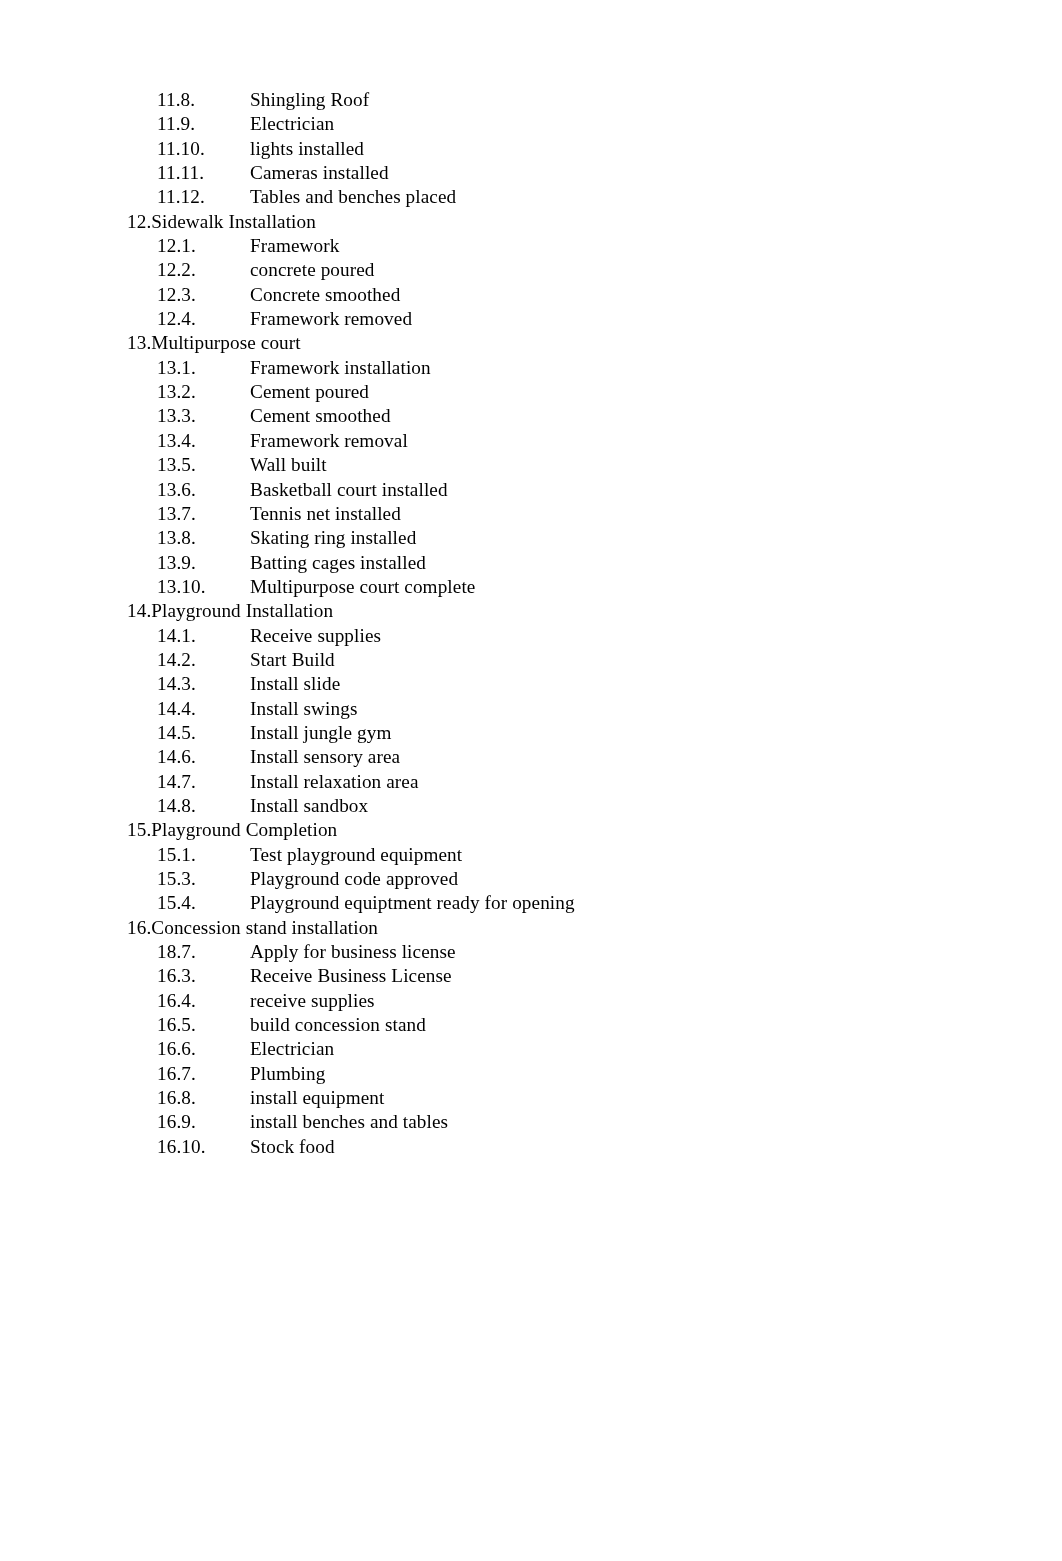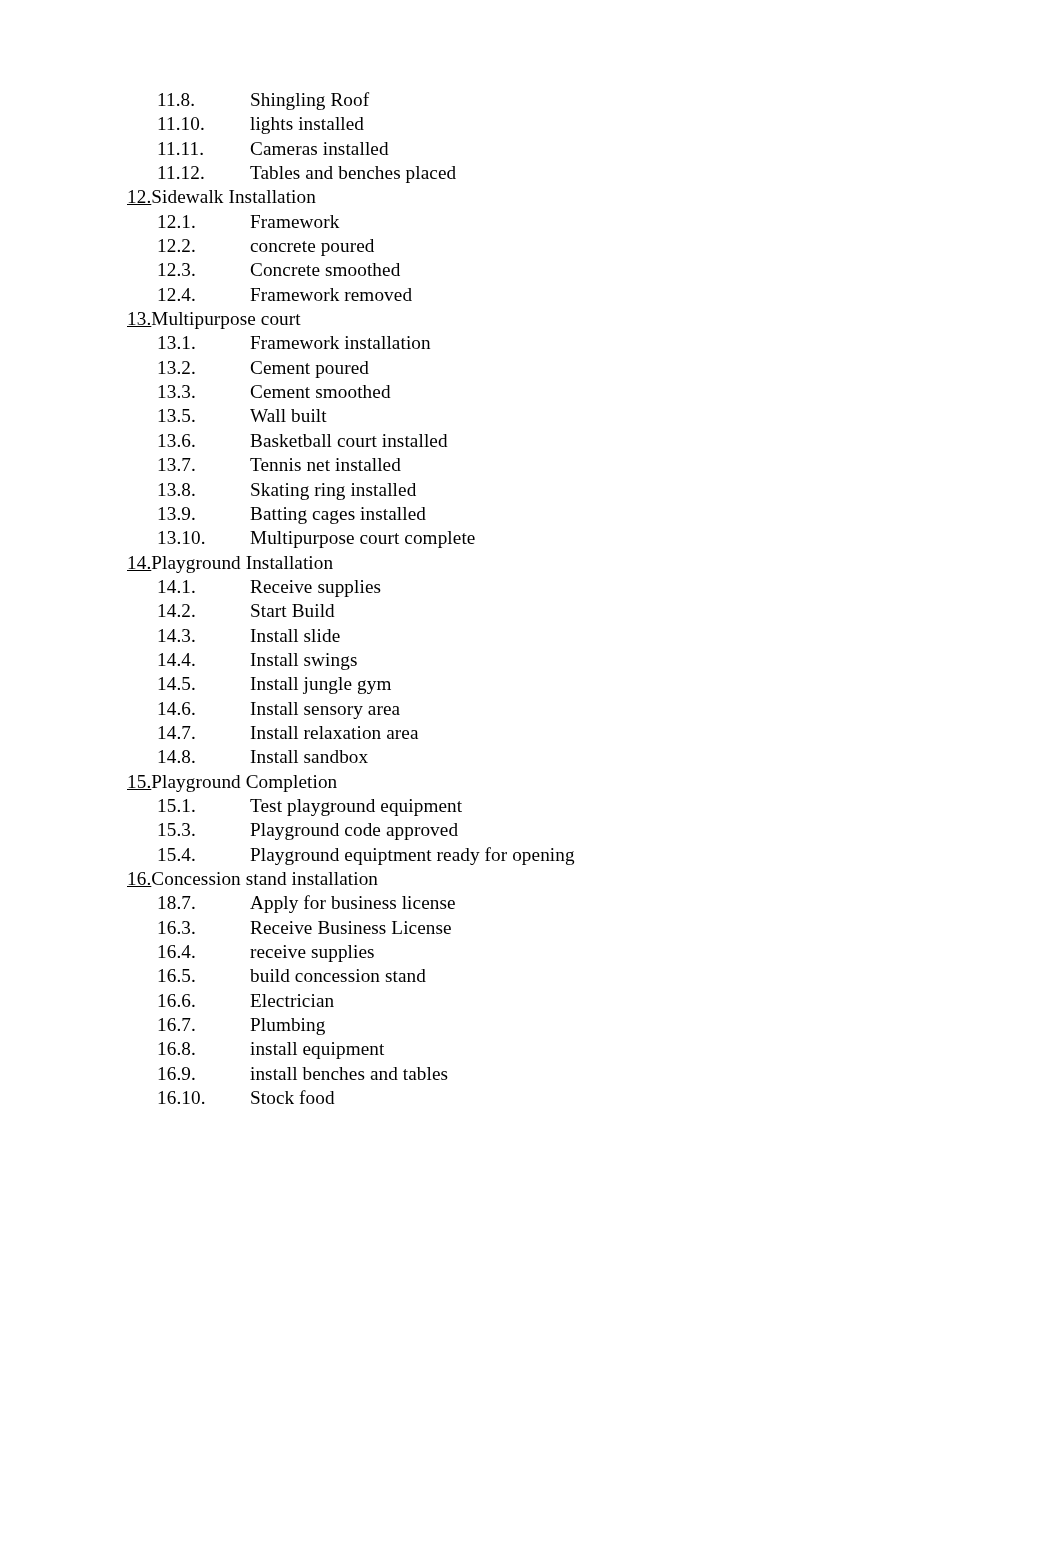--- a/index.html
+++ b/index.html
@@ -35,21 +35,20 @@
     line-height: 24.35px;
     white-space: nowrap;
     letter-spacing: 0.1px;
   }
   
   .level1 {
     padding-left: 127px;
   }
   .level1 .num {
     display: inline;
-    text-decoration: underline;
   }
   .level1 .txt {
     display: inline;
   }
   
   .level2 {
     padding-left: 157px;
   }
   .level2 .num {
     display: inline-block;
@@ -59,32 +58,34 @@
   .level2 .txt {
     display: inline;
   }
 </style>
 </head>
 <body>
 
 <div class="page">
   <div class="outline" id="outline-root">
       <div class="outline-line level2"><span class="num">11.8.</span><span class="txt">Shingling Roof</span></div>
+      <div class="outline-line level2"><span class="num">11.9.</span><span class="txt">Electrician</span></div>
       <div class="outline-line level2"><span class="num">11.10.</span><span class="txt">lights installed</span></div>
       <div class="outline-line level2"><span class="num">11.11.</span><span class="txt">Cameras installed</span></div>
       <div class="outline-line level2"><span class="num">11.12.</span><span class="txt">Tables and benches placed</span></div>
       <div class="outline-line level1"><span class="num">12.</span><span class="txt">Sidewalk Installation</span></div>
       <div class="outline-line level2"><span class="num">12.1.</span><span class="txt">Framework</span></div>
       <div class="outline-line level2"><span class="num">12.2.</span><span class="txt">concrete poured</span></div>
       <div class="outline-line level2"><span class="num">12.3.</span><span class="txt">Concrete smoothed</span></div>
       <div class="outline-line level2"><span class="num">12.4.</span><span class="txt">Framework removed</span></div>
       <div class="outline-line level1"><span class="num">13.</span><span class="txt">Multipurpose court</span></div>
       <div class="outline-line level2"><span class="num">13.1.</span><span class="txt">Framework installation</span></div>
       <div class="outline-line level2"><span class="num">13.2.</span><span class="txt">Cement poured</span></div>
       <div class="outline-line level2"><span class="num">13.3.</span><span class="txt">Cement smoothed</span></div>
+      <div class="outline-line level2"><span class="num">13.4.</span><span class="txt">Framework removal</span></div>
       <div class="outline-line level2"><span class="num">13.5.</span><span class="txt">Wall built</span></div>
       <div class="outline-line level2"><span class="num">13.6.</span><span class="txt">Basketball court installed</span></div>
       <div class="outline-line level2"><span class="num">13.7.</span><span class="txt">Tennis net installed</span></div>
       <div class="outline-line level2"><span class="num">13.8.</span><span class="txt">Skating ring installed</span></div>
       <div class="outline-line level2"><span class="num">13.9.</span><span class="txt">Batting cages installed</span></div>
       <div class="outline-line level2"><span class="num">13.10.</span><span class="txt">Multipurpose court complete</span></div>
       <div class="outline-line level1"><span class="num">14.</span><span class="txt">Playground Installation</span></div>
       <div class="outline-line level2"><span class="num">14.1.</span><span class="txt">Receive supplies</span></div>
       <div class="outline-line level2"><span class="num">14.2.</span><span class="txt">Start Build</span></div>
       <div class="outline-line level2"><span class="num">14.3.</span><span class="txt">Install slide</span></div>

